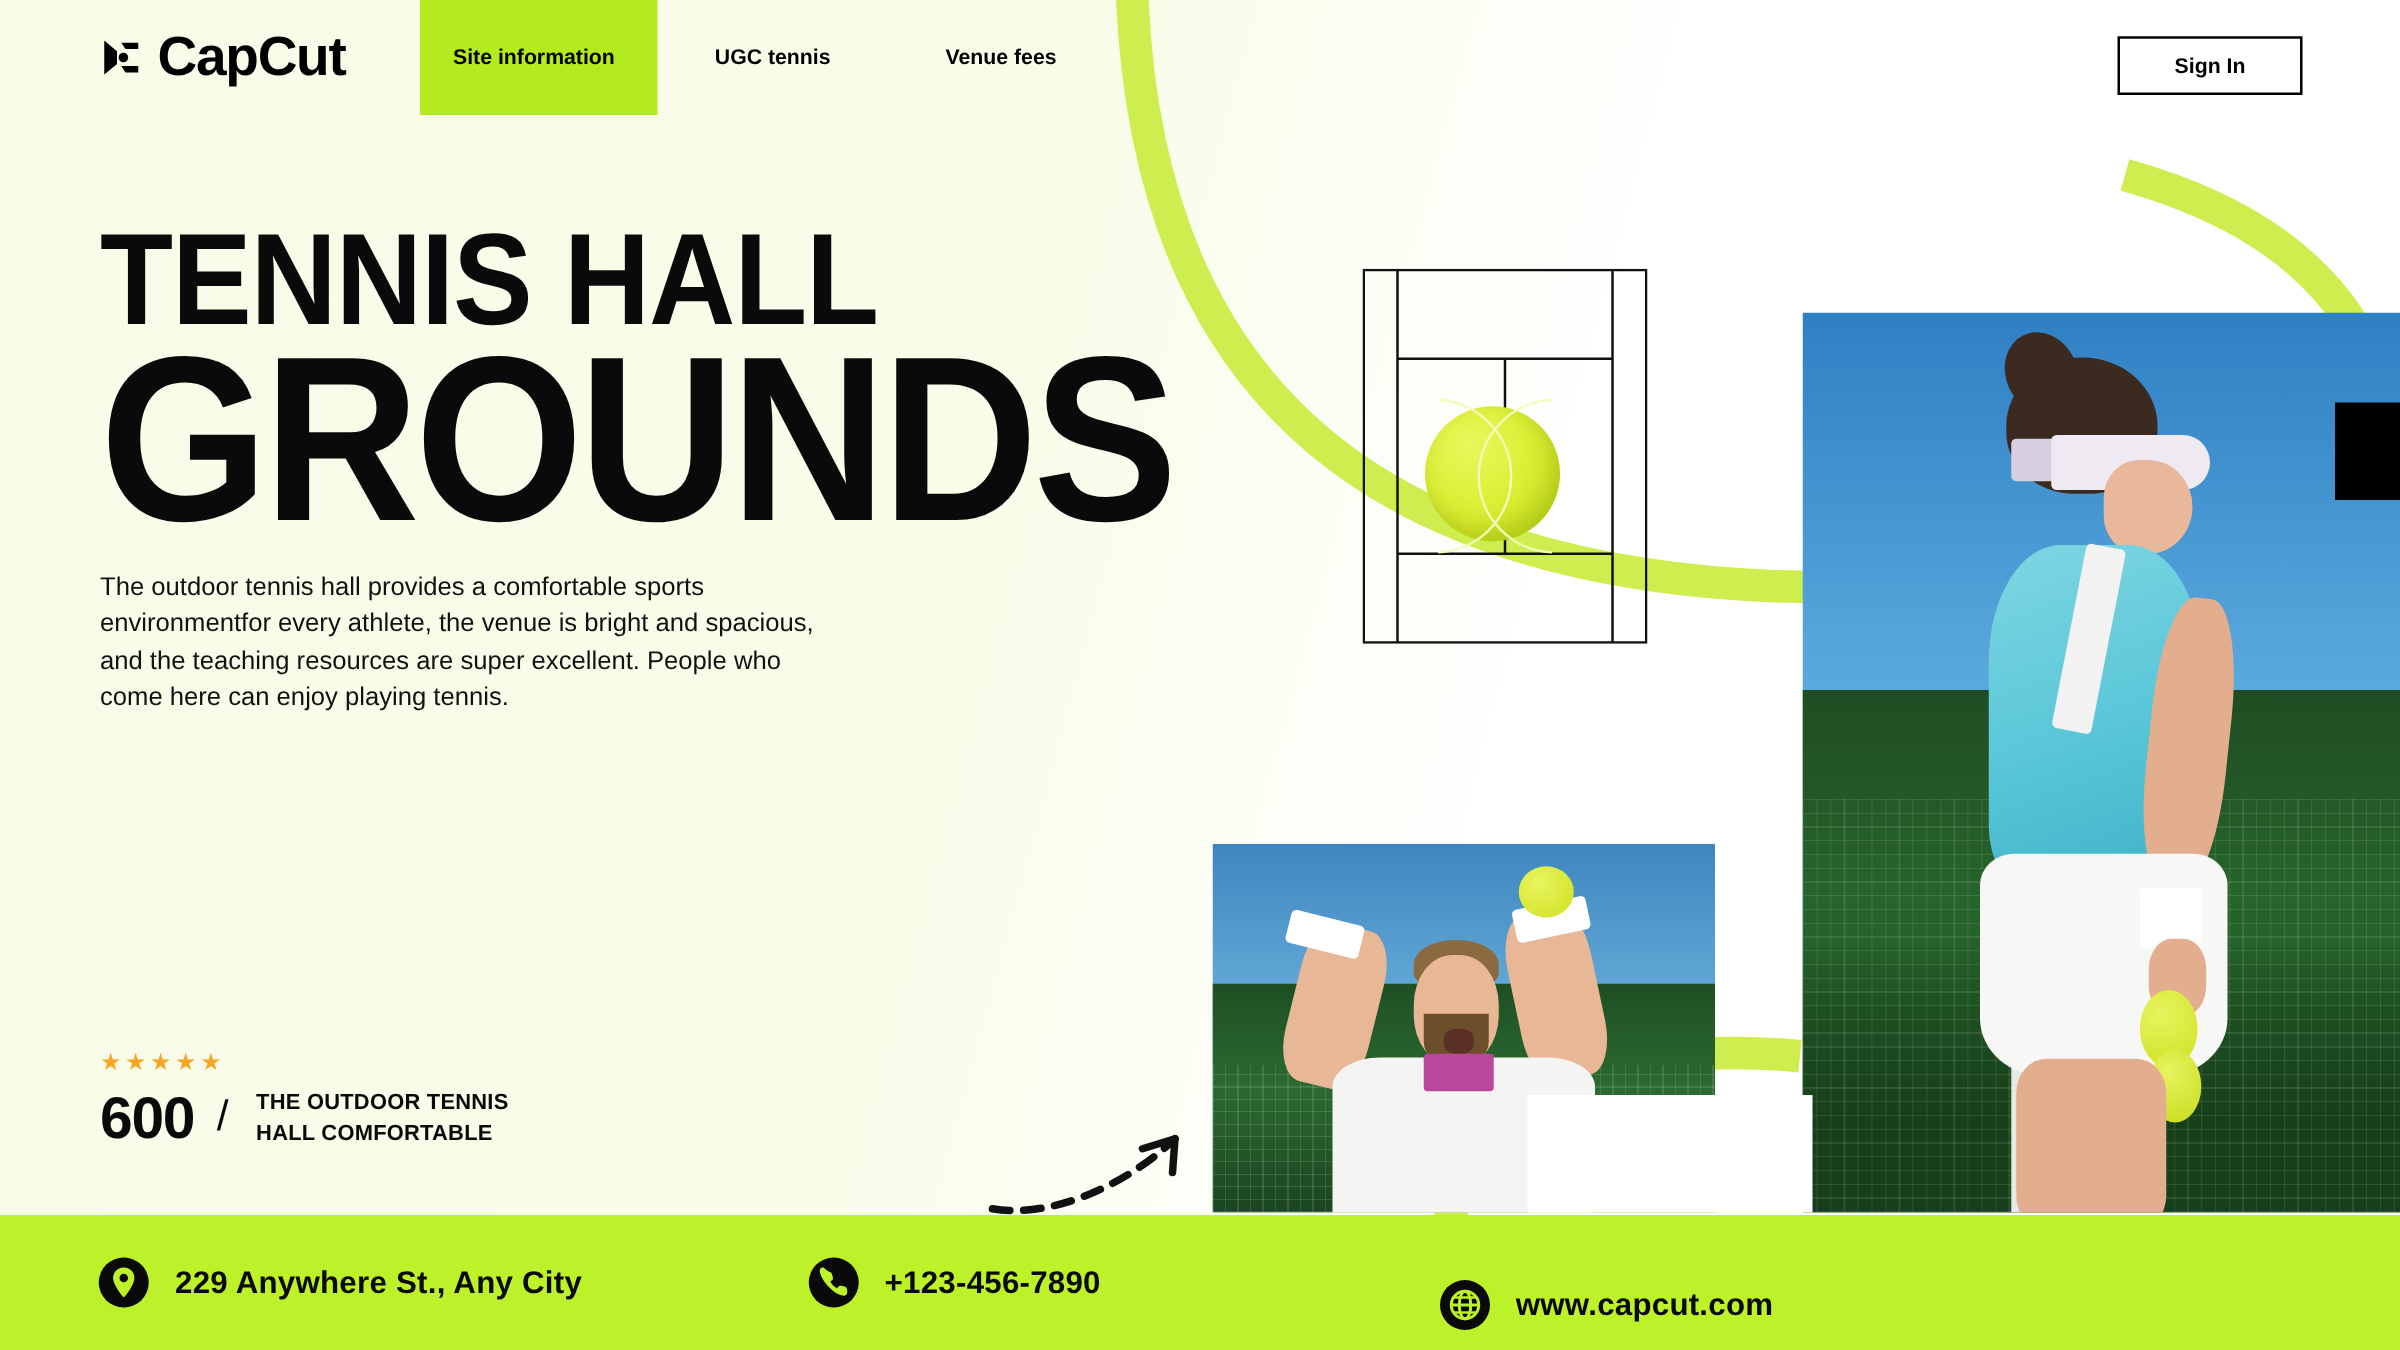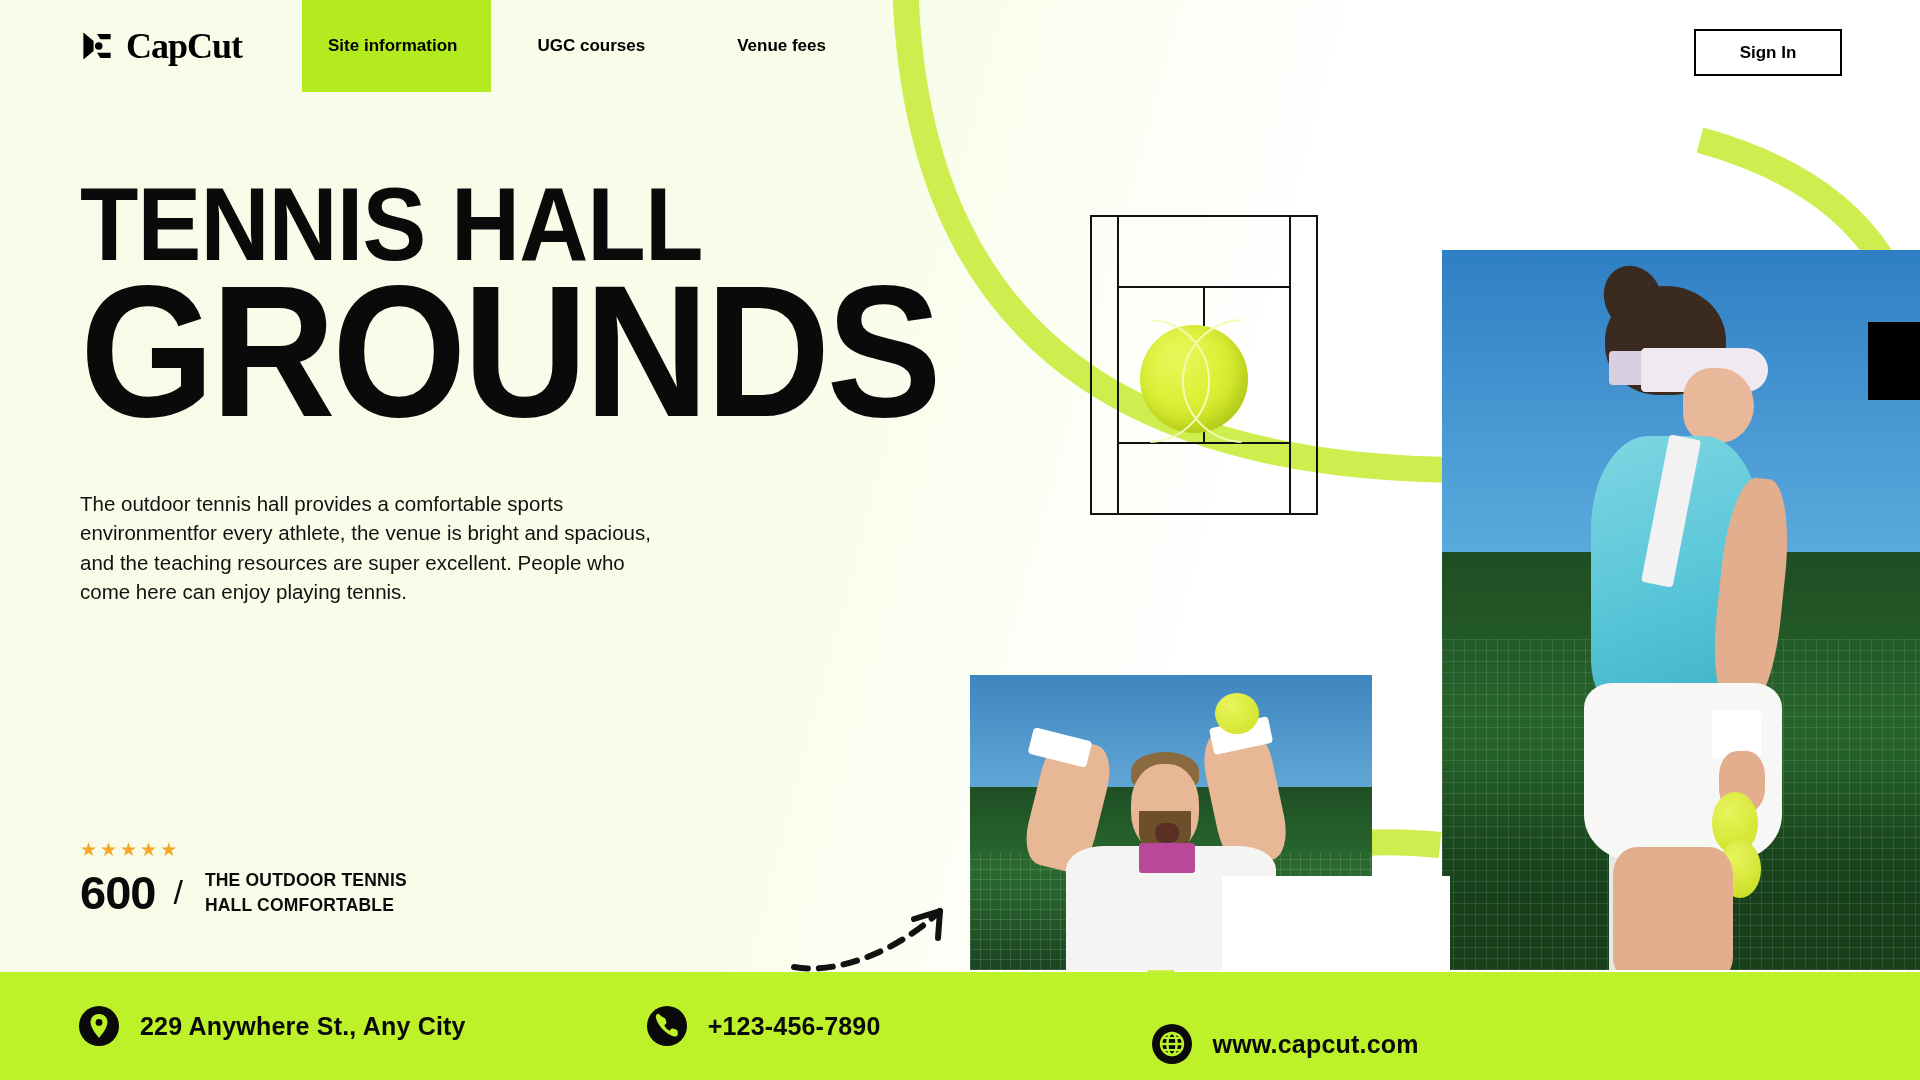--- a/index.html
+++ b/index.html
@@ -24,22 +24,22 @@
     position: absolute; top: 0; left: 0; width: 1920px; height: 92px;
     display: flex; align-items: center;
     z-index: 30;
   }
   .logo-wrap {
     display: flex; align-items: center; gap: 12px;
     margin-left: 80px;
   }
   .logo-mark { width: 34px; height: 34px; display: block; }
   .logo-text {
-    font-size: 36px; font-weight: bold; letter-spacing: -1px; color: #000;
-    font-family: Liberation Serif, serif;
+    font-size: 44px; font-weight: bold; letter-spacing: -1px; color: #000;
+    font-family: Liberation Sans, sans-serif;
   }
   .nav { display: flex; align-items: center; margin-left: 60px; height: 92px; }
   .nav-item {
     font-size: 17px; font-weight: bold; color: #000;
     padding: 0 34px; height: 92px; display: flex; align-items: center;
     cursor: pointer; white-space: nowrap;
   }
   .nav-item.active { background: #b4eb1e; padding-left: 26px; }
   .nav-item:not(.active) { padding: 0 46px; }
   .signin {
@@ -60,21 +60,21 @@
     letter-spacing: -1px; color: #0a0a0a;
     transform: scaleX(0.92); transform-origin: left center;
   }
   .title-2 {
     font-family: "Liberation Sans Narrow", "Liberation Sans", sans-serif;
     font-size: 188px; font-weight: bold; line-height: 0.84;
     letter-spacing: -4px; color: #0a0a0a; margin-top: 4px;
     transform: scaleX(0.92); transform-origin: left center;
   }
   .hero-para {
-    margin-top: 58px; width: 600px;
+    margin-top: 24px; width: 600px;
     font-size: 20.5px; line-height: 1.42; color: #111;
   }
   .stats { position: absolute; left: 80px; top: 838px; z-index: 20; }
   .stars { color: #f5a623; font-size: 19px; letter-spacing: 3px; }
   .stat-row { display: flex; align-items: center; margin-top: 4px; }
   .stat-num { font-size: 47px; font-weight: bold; color: #0a0a0a; letter-spacing: -1px; }
   .stat-slash { font-size: 34px; color: #0a0a0a; margin: 0 22px 0 18px; }
   .stat-label {
     font-size: 17.5px; font-weight: bold; color: #0a0a0a;
     line-height: 1.42; letter-spacing: 0.2px;
@@ -214,21 +214,21 @@
         <path d="M4 4 L16 14 L16 26 L4 36 Z" fill="#000"></path>
         <path d="M20 6 L36 6 L36 12 L24 12 Z" fill="#000"></path>
         <path d="M20 28 L36 28 L36 34 L24 34 Z" fill="#000"></path>
         <circle cx="22" cy="20" r="4.5" fill="#000"></circle>
       </svg>
       <span class="logo-text">CapCut</span>
     </div>
 
     <nav class="nav">
       <div class="nav-item active">Site information</div>
-      <div class="nav-item">UGC courses</div>
+      <div class="nav-item">UGC tennis</div>
       <div class="nav-item">Venue fees</div>
     </nav>
 
     <div class="signin">Sign In</div>
   </div>
 
   <div class="hero">
     <div class="title-1">TENNIS HALL</div>
     <div class="title-2">GROUNDS</div>
     <p class="hero-para">The outdoor tennis hall provides a comfortable sports environmentfor every athlete, the venue is bright and spacious, and the teaching resources are super excellent. People who come here can enjoy playing tennis.</p>

